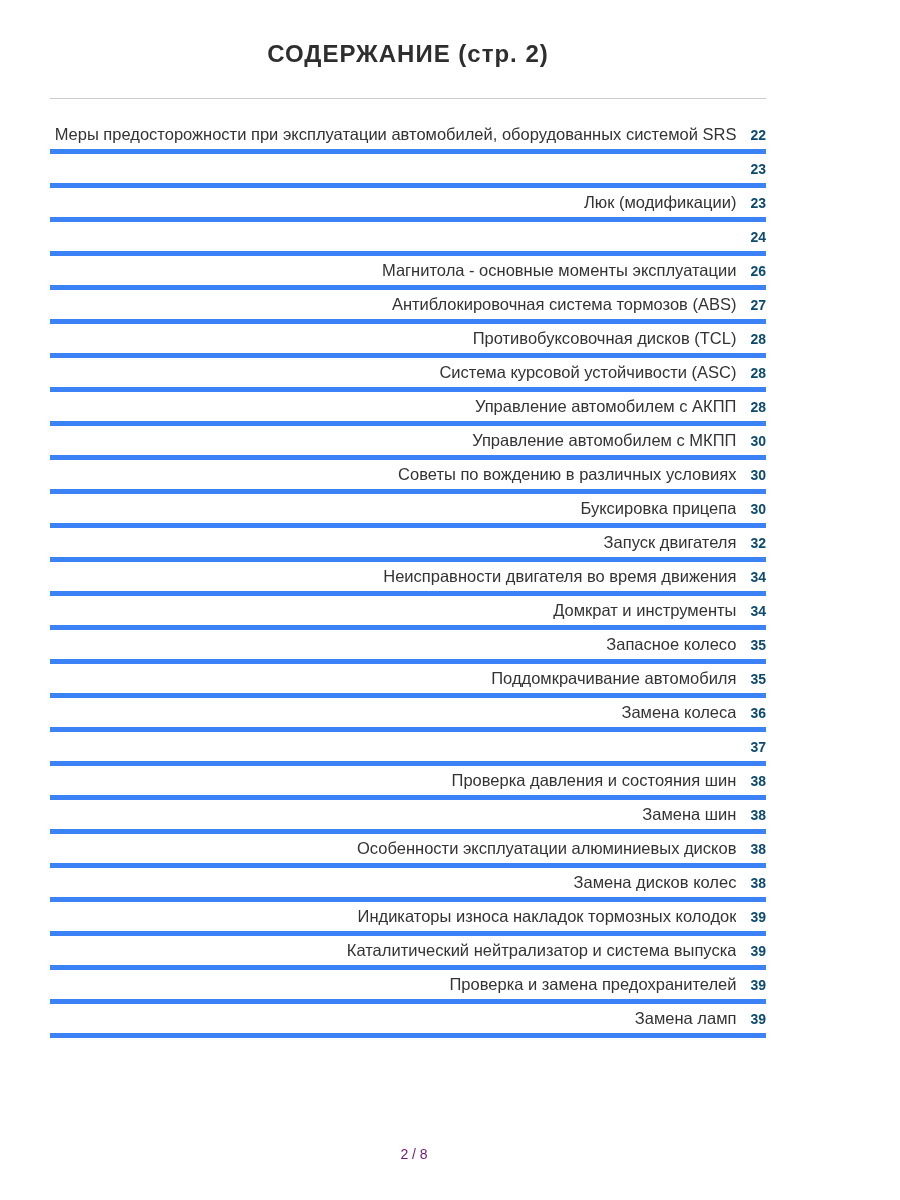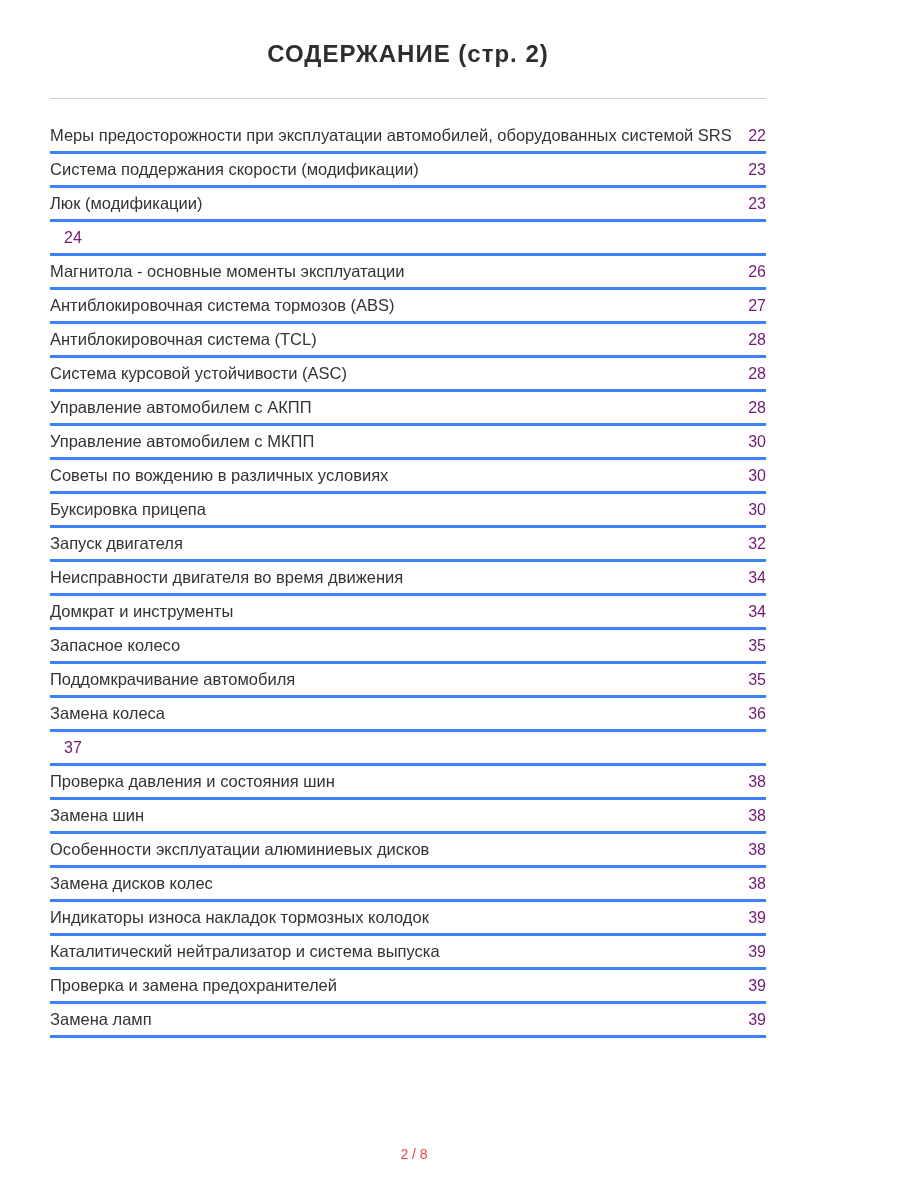--- a/index.html
+++ b/index.html
@@ -34,68 +34,68 @@
     border-top: 1px solid #cccccc;
     height: 0;
   }
 
   .toc-list {
     margin-top: 21px;
   }
 
   .toc-row {
     display: flex;
-    justify-content: space-between;
+    justify-content: flex-end;
     align-items: center;
     height: 34px;
-    border-bottom: 3px solid #3b82f6;
+    border-bottom: 5px solid #3b82f6;
     cursor: pointer;
   }
 
   .toc-title {
     font-size: 16.5px;
     color: #333333;
     white-space: nowrap;
     overflow: hidden;
   }
 
   .toc-page {
-    font-size: 16px;
-    color: #701a75;
+    font-size: 14px;
+    color: #0c4a6e;
     padding-left: 14px;
     flex-shrink: 0;
+    font-weight: bold;
   }
 
   .footer {
     position: absolute;
     left: 12px;
     right: 0;
     bottom: 38px;
     text-align: center;
     font-size: 14px;
-    color: #ef4444;
+    color: #701a75;
   }
 </style>
 </head>
 <body>
 
 <div class="page">
 
   <h1 class="doc-title">СОДЕРЖАНИЕ (стр. 2)</h1>
 
   <hr class="title-divider">
 
   <div class="toc-list" id="toc-list">
   <div class="toc-row">
     <span class="toc-title">Меры предосторожности при эксплуатации автомобилей, оборудованных системой SRS</span>
     <span class="toc-page">22</span>
   </div>
 
   <div class="toc-row">
-    <span class="toc-title">Система поддержания скорости (модификации)</span>
     <span class="toc-page">23</span>
   </div>
 
   <div class="toc-row">
     <span class="toc-title">Люк (модификации)</span>
     <span class="toc-page">23</span>
   </div>
 
   <div class="toc-row">
     <span class="toc-page">24</span>
@@ -105,21 +105,21 @@
     <span class="toc-title">Магнитола - основные моменты эксплуатации</span>
     <span class="toc-page">26</span>
   </div>
 
   <div class="toc-row">
     <span class="toc-title">Антиблокировочная система тормозов (ABS)</span>
     <span class="toc-page">27</span>
   </div>
 
   <div class="toc-row">
-    <span class="toc-title">Антиблокировочная система (TCL)</span>
+    <span class="toc-title">Противобуксовочная дисков (TCL)</span>
     <span class="toc-page">28</span>
   </div>
 
   <div class="toc-row">
     <span class="toc-title">Система курсовой устойчивости (ASC)</span>
     <span class="toc-page">28</span>
   </div>
 
   <div class="toc-row">
     <span class="toc-title">Управление автомобилем с АКПП</span>

